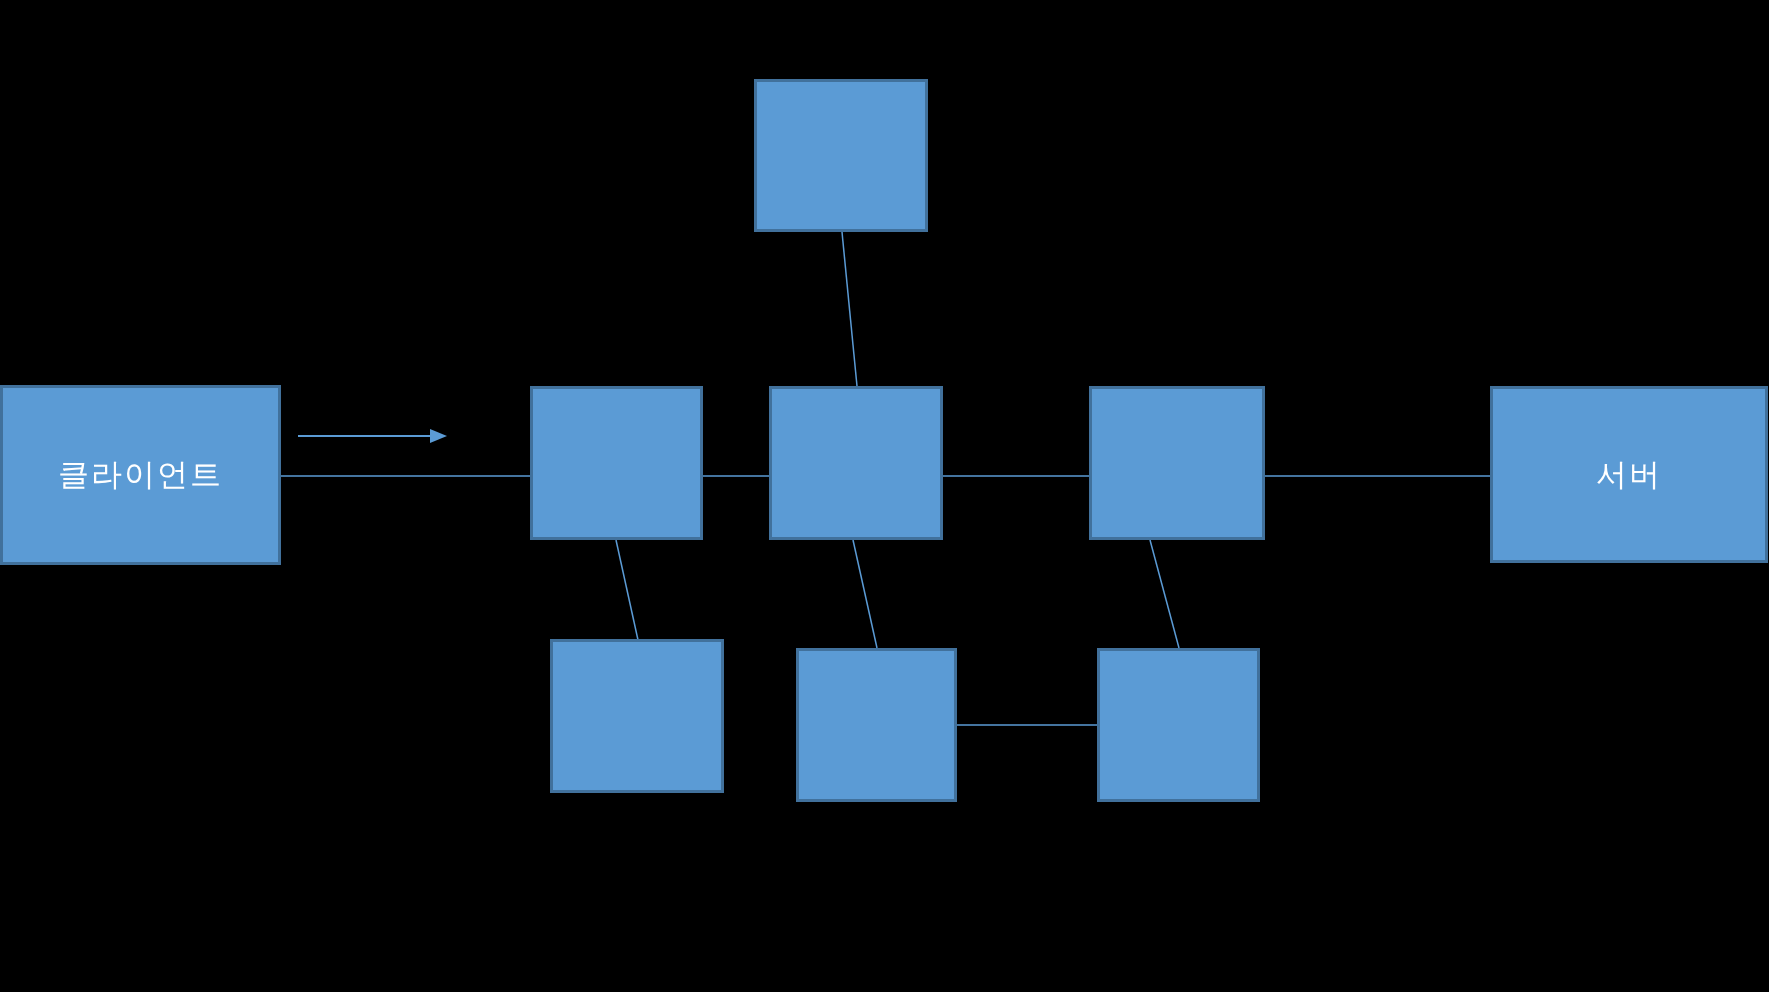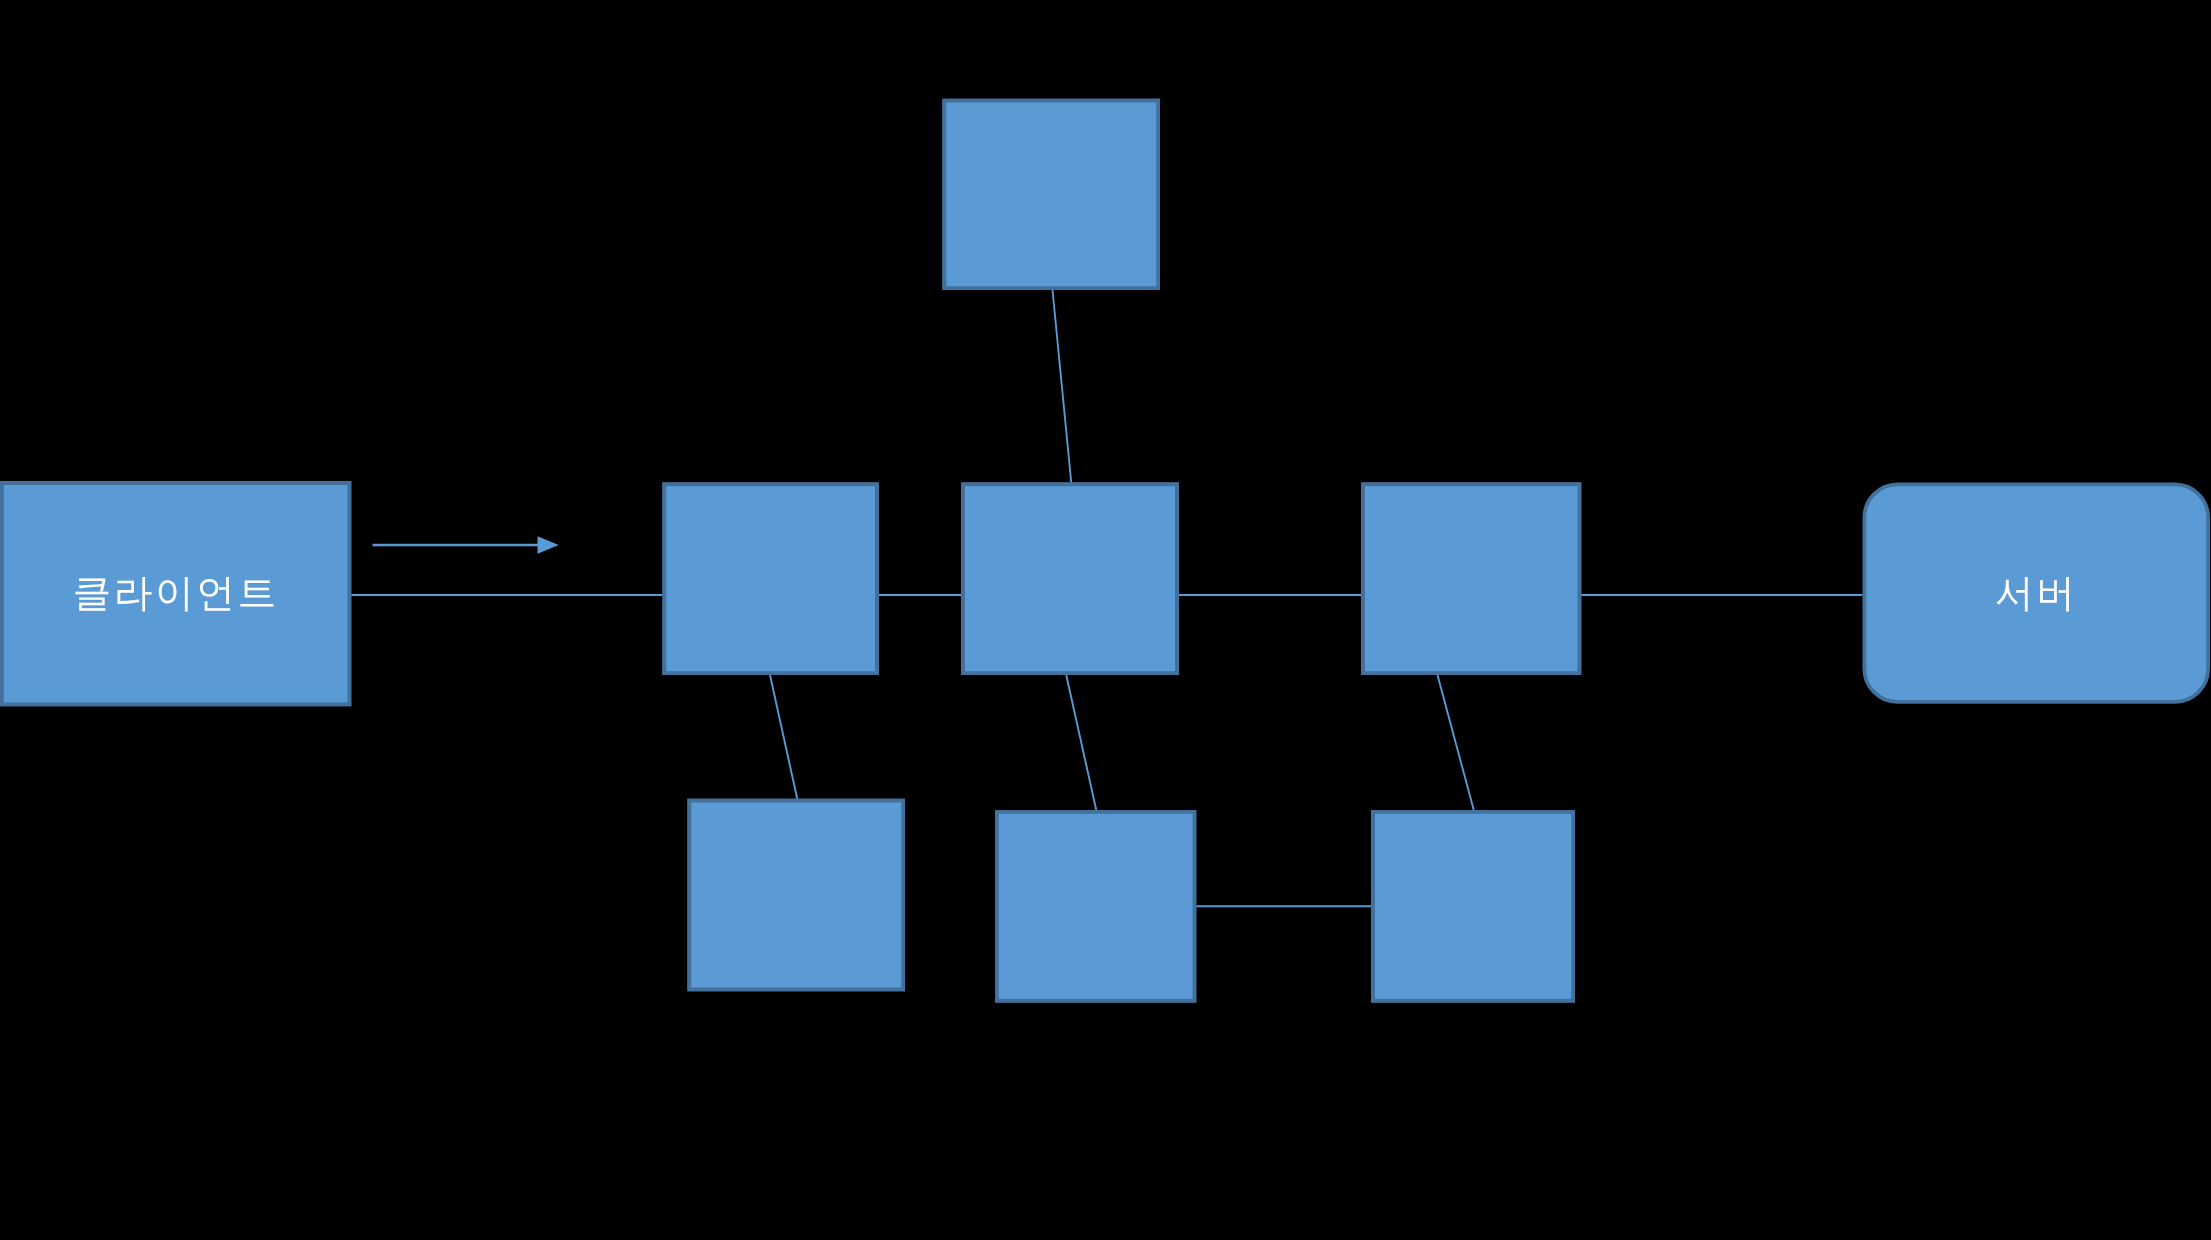--- a/index.html
+++ b/index.html
@@ -54,21 +54,21 @@
       <line x1="1150" y1="540" x2="1179" y2="648" stroke="#5B9BD5" stroke-width="1.5"></line>
       <line x1="957" y1="725" x2="1097" y2="725" stroke="#5B9BD5" stroke-width="1.5"></line>
       <g>
         <line x1="298" y1="436" x2="432" y2="436" stroke="#5B9BD5" stroke-width="2"></line>
         <polygon points="447,436 430,429 430,443" fill="#5B9BD5"></polygon>
       </g>
     </svg>
 <div class="node" style="left: 0px; top: 385px; width: 281px; height: 180px;">
       <span class="node-label">클라이언트</span>
     </div>
-    <div class="node" style="left: 1490px; top: 386px; width: 278px; height: 177px; border-radius: 28px;">
+    <div class="node" style="left: 1490px; top: 386px; width: 278px; height: 177px;">
       <span class="node-label">서버</span>
     </div>
     <div class="node" style="left: 754px; top: 79px; width: 174px; height: 153px;">
       <span class="node-label"></span>
     </div>
     <div class="node" style="left: 530px; top: 386px; width: 173px; height: 154px;">
       <span class="node-label"></span>
     </div>
     <div class="node" style="left: 769px; top: 386px; width: 174px; height: 154px;">
       <span class="node-label"></span>

